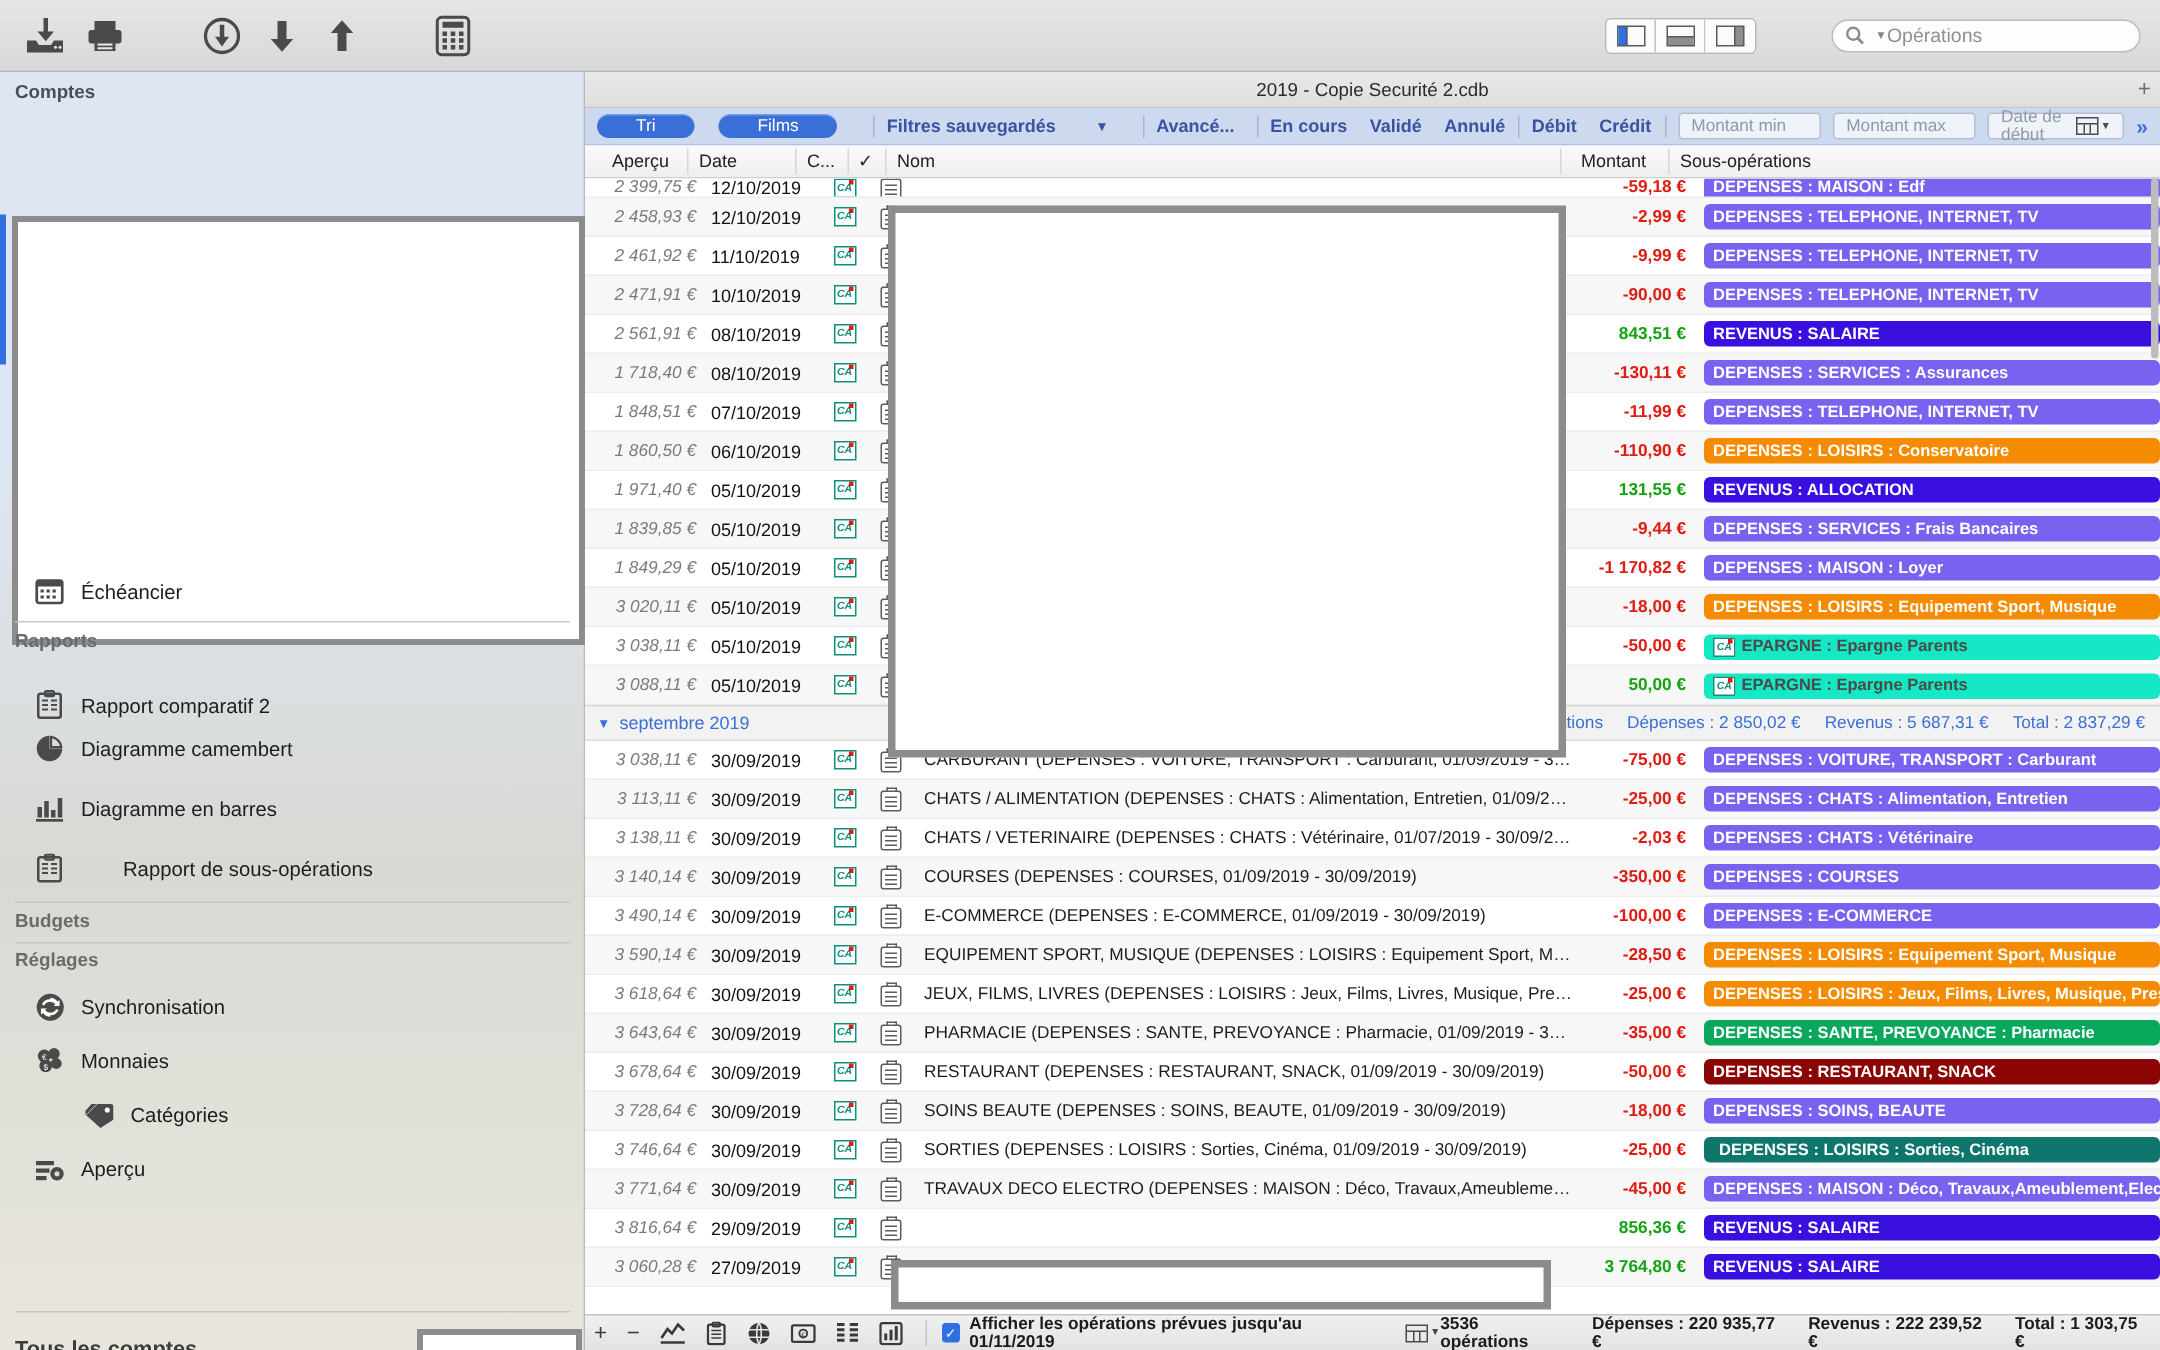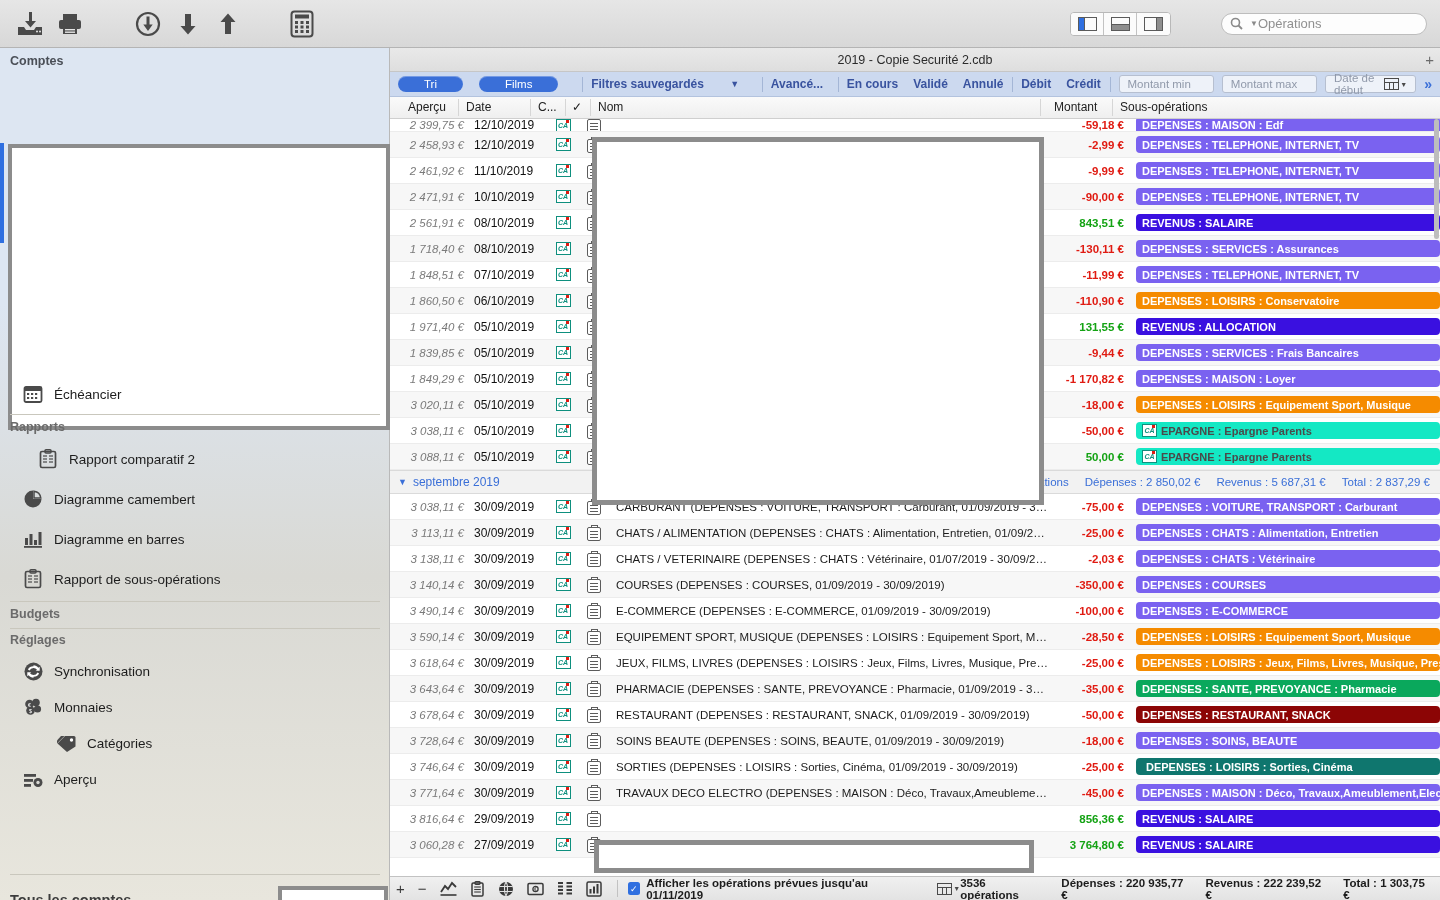--- a/index.html
+++ b/index.html
@@ -378,21 +378,21 @@
               <rect x="12" y="13" width="2.2" height="2"></rect>
             </g>
           </svg>
       </span>
       <span>Échéancier</span>
     </div>
 
     <div class="sb-divider" style="top:366px;"></div>
     <div class="sb-group" style="top:372px;">Rapports</div>
 
-    <div class="sb-item" style="top:395px;margin-left:15px;">
+    <div class="sb-item" style="top:406px;">
       <span class="sb-ic">
         <svg width="20" height="20" viewBox="0 0 20 20">
             <rect x="2.5" y="2.5" width="15" height="16" rx="1.5" fill="none" stroke="#4a4a4a" stroke-width="1.7"></rect>
             <rect x="7" y="0.8" width="6" height="3.2" rx="1" fill="none" stroke="#4a4a4a" stroke-width="1.5"></rect>
             <g stroke="#4a4a4a" stroke-width="1.2">
               <line x1="5" y1="7" x2="9" y2="7"></line>
               <line x1="5" y1="10" x2="9" y2="10"></line>
               <line x1="5" y1="13" x2="9" y2="13"></line>
               <line x1="11" y1="7" x2="15" y2="7"></line>
               <line x1="11" y1="10" x2="15" y2="10"></line>
@@ -421,21 +421,21 @@
               <rect x="6.5" y="5" width="3" height="11"></rect>
               <rect x="11" y="11" width="3" height="5"></rect>
               <rect x="15.5" y="3" width="3" height="13"></rect>
               <rect x="1" y="17" width="18" height="1.8"></rect>
             </g>
           </svg>
       </span>
       <span>Diagramme en barres</span>
     </div>
 
-    <div class="sb-item" style="top:515px;">
+    <div class="sb-item" style="top:515px;gap:28px;">
       <span class="sb-ic">
         <svg width="20" height="20" viewBox="0 0 20 20">
             <rect x="2.5" y="2.5" width="15" height="16" rx="1.5" fill="none" stroke="#4a4a4a" stroke-width="1.7"></rect>
             <rect x="7" y="0.8" width="6" height="3.2" rx="1" fill="none" stroke="#4a4a4a" stroke-width="1.5"></rect>
             <g stroke="#4a4a4a" stroke-width="1.2">
               <line x1="5" y1="7" x2="9" y2="7"></line>
               <line x1="5" y1="10" x2="9" y2="10"></line>
               <line x1="5" y1="13" x2="9" y2="13"></line>
               <line x1="11" y1="7" x2="15" y2="7"></line>
               <line x1="11" y1="10" x2="15" y2="10"></line>

